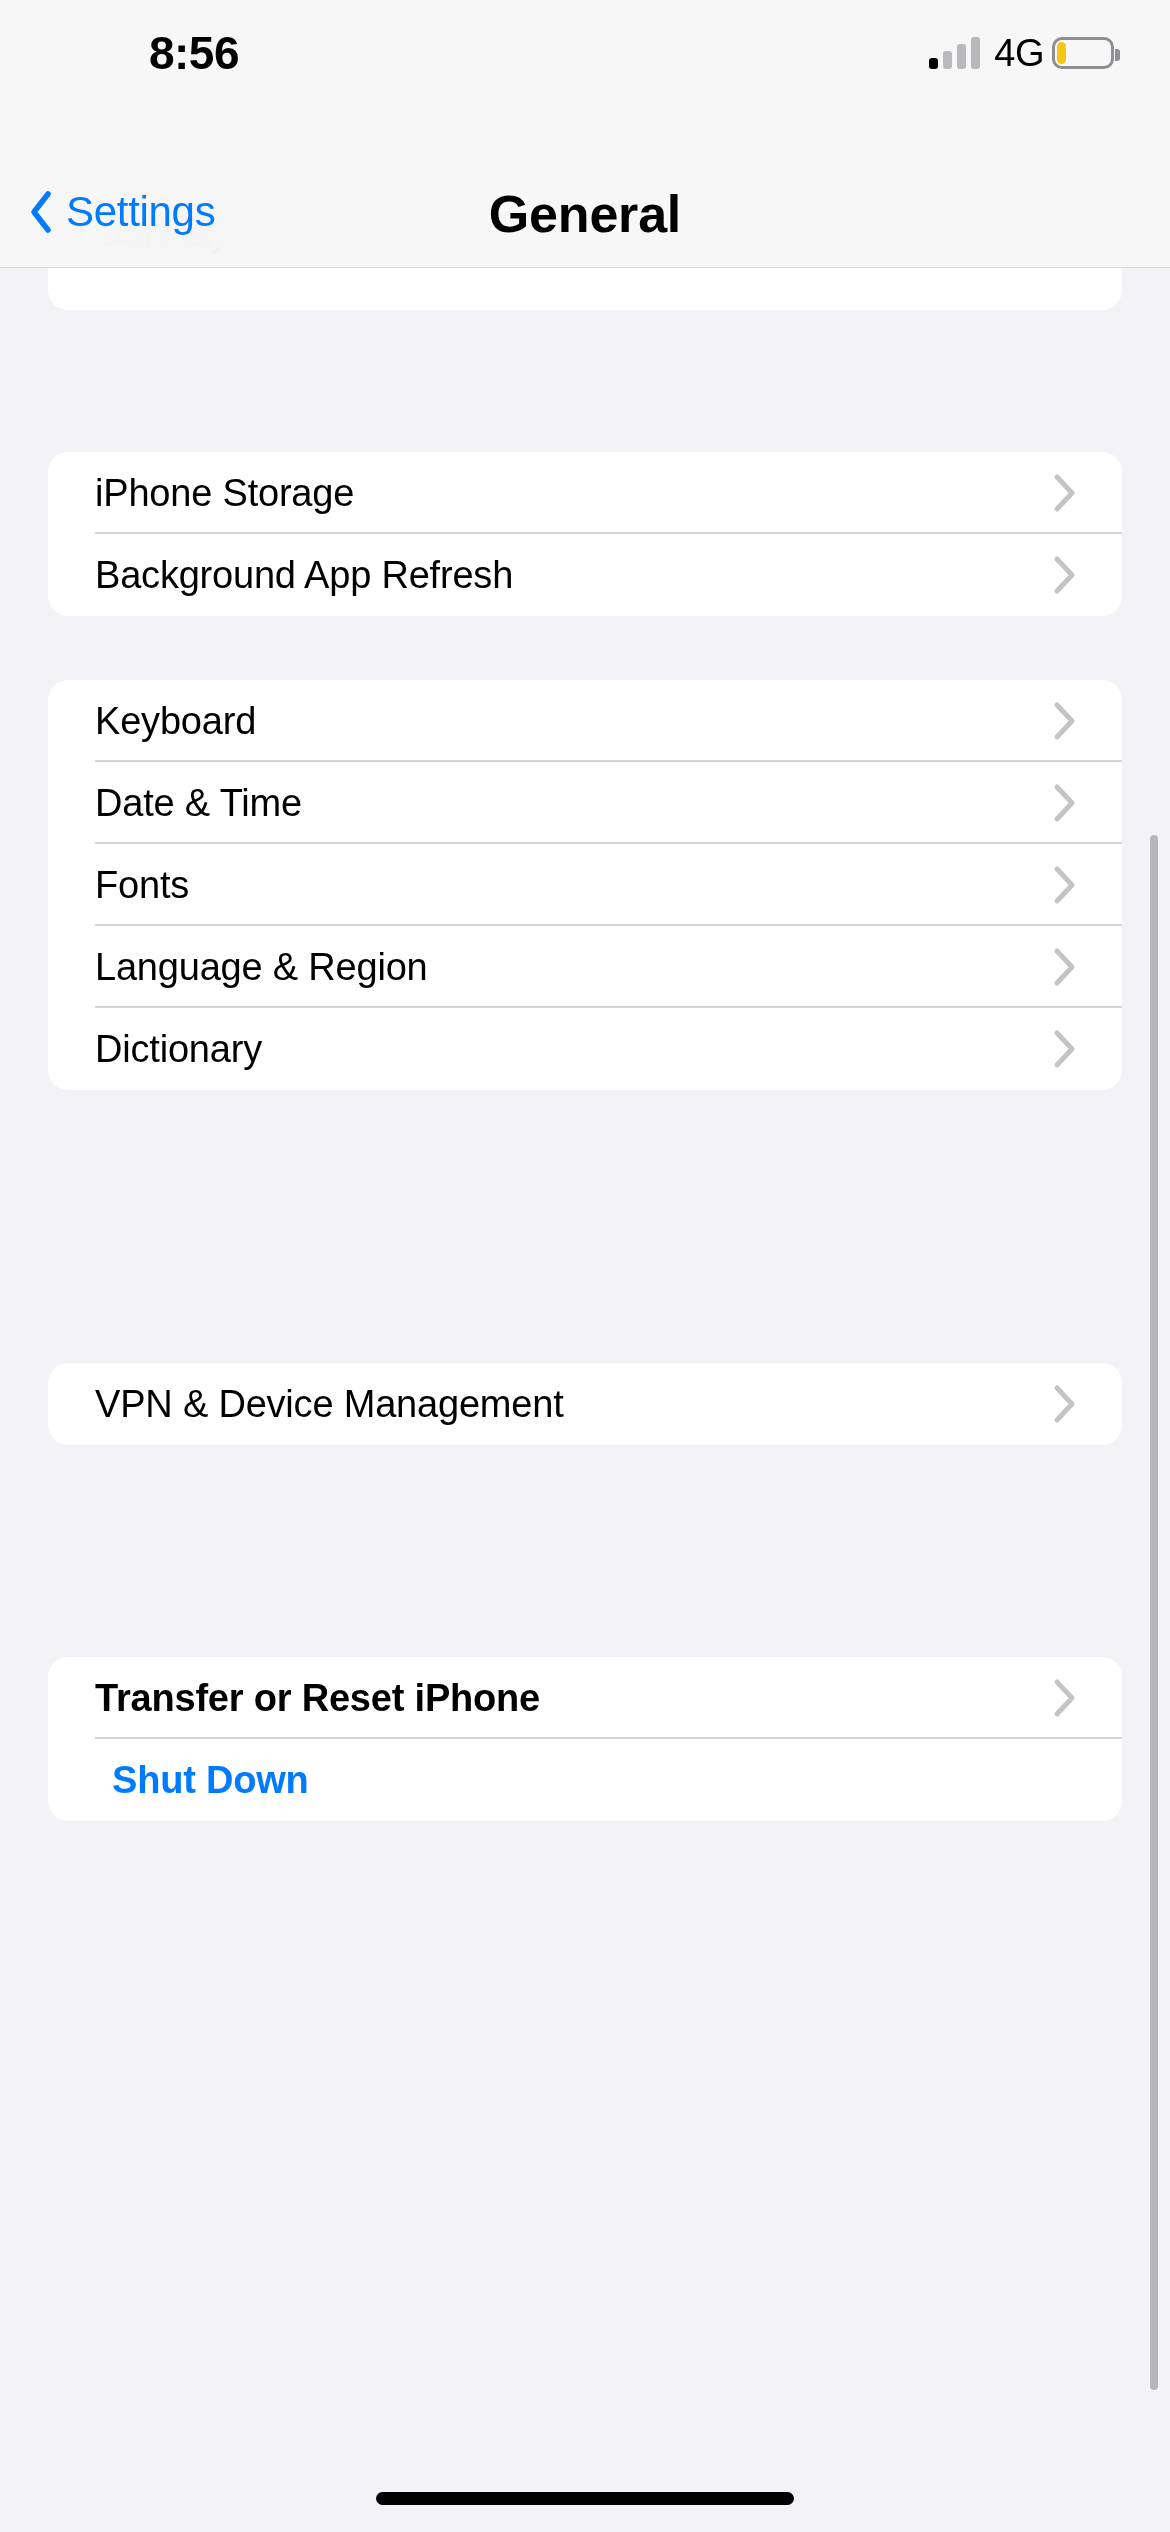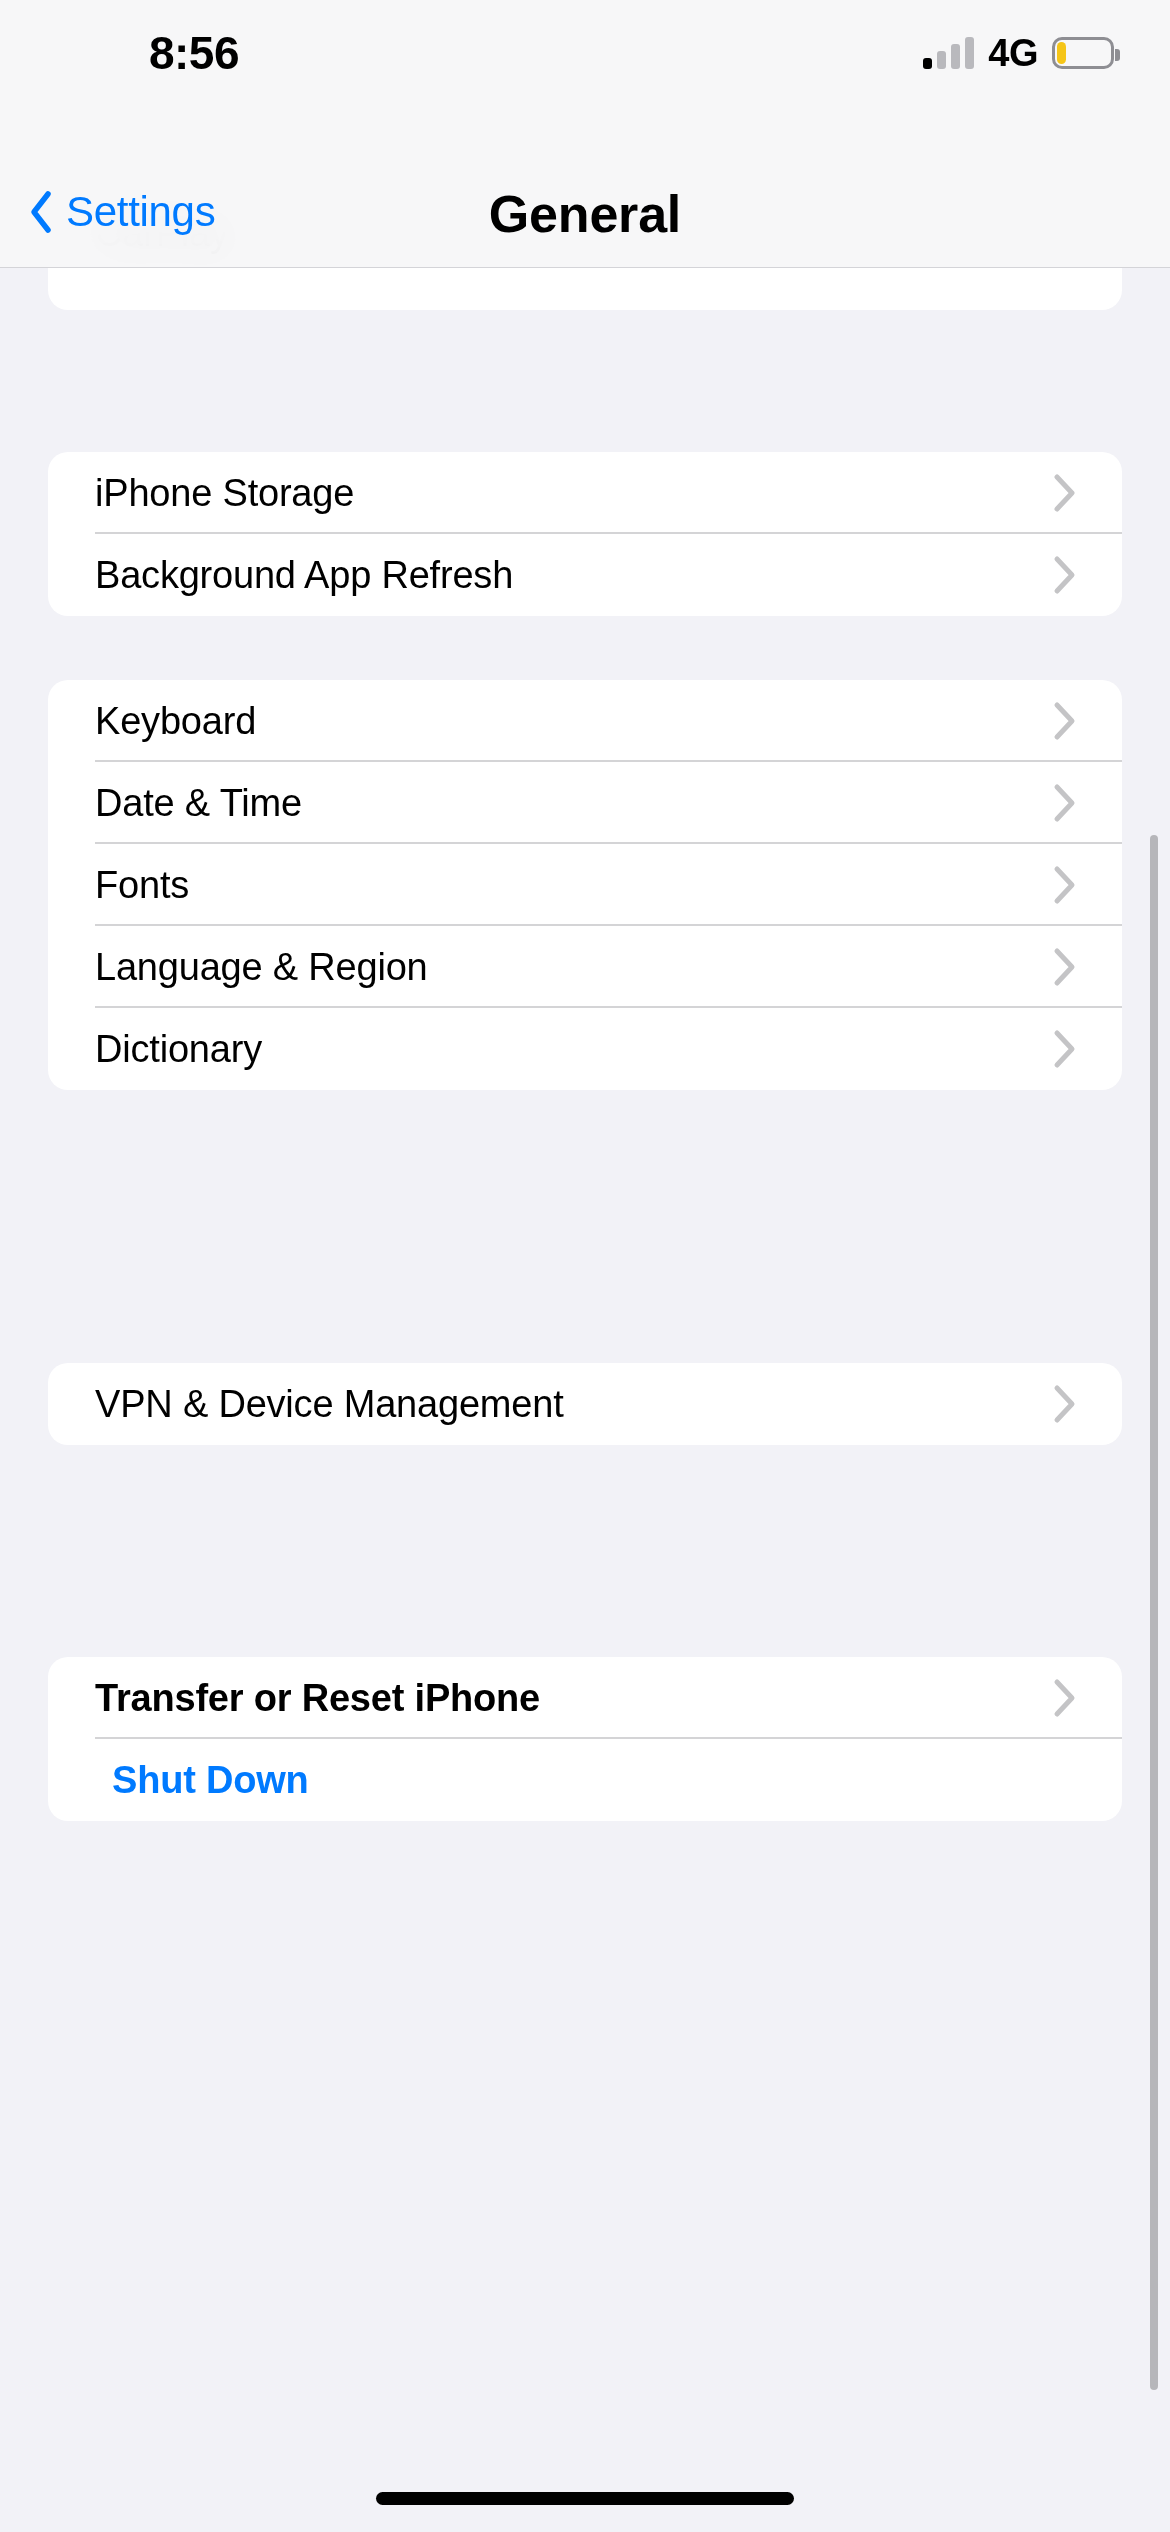--- a/index.html
+++ b/index.html
@@ -134,23 +134,23 @@
     width: 9px;
     border-radius: 3px;
     background: #b9b9bd;
   }
   .signal-bars i:nth-child(1) { height: 11px; background:#000; }
   .signal-bars i:nth-child(2) { height: 18px; }
   .signal-bars i:nth-child(3) { height: 25px; }
   .signal-bars i:nth-child(4) { height: 32px; }
   .net-label {
     font-size: 38px;
-    font-weight: 700;
+    font-weight: 400;
     color: #000;
-    margin-right: 14px;
+    margin-right: 8px;
     letter-spacing: -0.5px;
   }
   .battery {
     position: relative;
     width: 62px;
     height: 32px;
     border: 3px solid #8e8e93;
     border-radius: 10px;
     box-sizing: border-box;
   }

